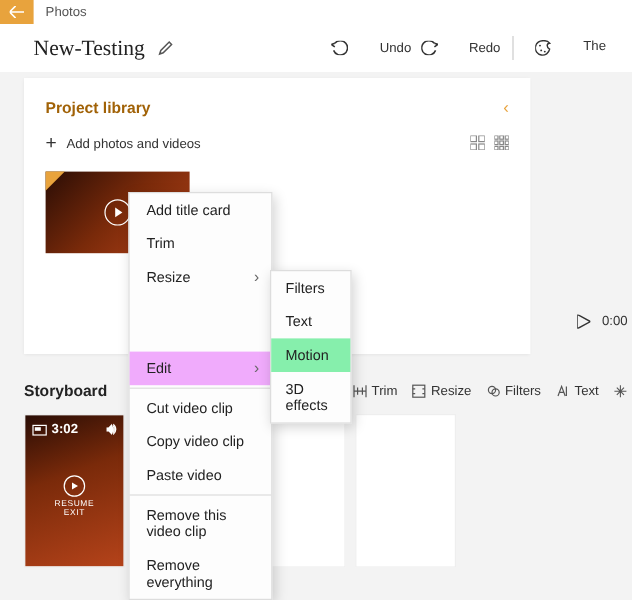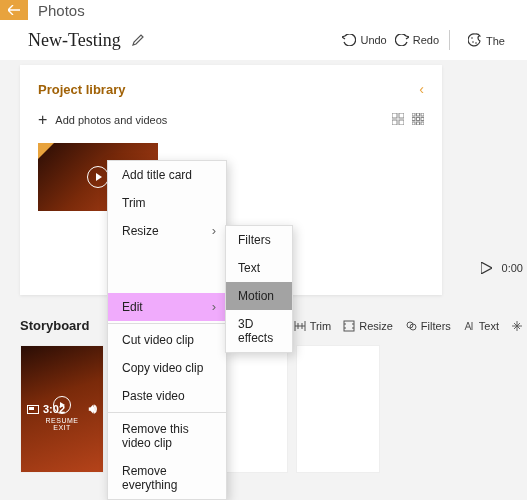--- a/index.html
+++ b/index.html
@@ -1,28 +1,28 @@
 <!DOCTYPE html>
 <html><head>
 <meta charset="utf-8">
 <style>
   * { box-sizing: border-box; margin: 0; padding: 0; font-family: "Segoe UI", Arial, sans-serif; }
   body { width: 527px; height: 500px; background: #f3f3f3; overflow: hidden; position: relative; color: #222; }
   
   
   .topbar { height: 20px; background: #fff; display: flex; align-items: center; }
   .back-btn { width: 28px; height: 20px; background: #e8a33d; display: flex; align-items: center; justify-content: center; color: #fff; }
-  .app-name { font-size: 15px; color: #555; padding-left: 10px; }
+  .app-name { font-size: 11px; color: #555; padding-left: 10px; }
   
   
   .header { height: 40px; background: #fff; display: flex; align-items: center; padding: 0 22px 0 28px; }
   .title { font-size: 18px; font-weight: 400; color: #222; font-family: Liberation Serif, serif; }
   .edit-title { margin-left: 10px; color: #555; }
   .header-spacer { flex: 1; }
-  .header-btn { display: flex; align-items: flex-end; margin-left: 8px; font-size: 11px; color: #333; }
+  .header-btn { display: flex; align-items: flex-start; margin-left: 8px; font-size: 11px; color: #333; gap: 22px; }
   .header-btn .ic { margin-right: 4px; }
   .vdiv { width: 1px; height: 20px; background: #ccc; margin: 0 10px; }
   
   
   .library-panel { position: absolute; left: 20px; top: 65px; width: 422px; height: 230px; background: #fff; box-shadow: 0 1px 3px rgba(0,0,0,0.08); padding: 16px 18px; }
   .lib-head { display: flex; align-items: center; }
   .lib-title { font-size: 13px; font-weight: 600; color: #a16207; flex: 1; }
   .lib-arrow { color: #e8a33d; font-size: 14px; }
   .add-row { display: flex; align-items: center; margin-top: 14px; font-size: 11px; color: #333; }
   .add-row .plus { font-size: 16px; margin-right: 8px; font-weight: 300; }
@@ -38,39 +38,39 @@
   
   
   .storyboard { position:absolute; left:20px; top:318px; right:0; }
   .story-head { display:flex; align-items:center; }
   .story-title { font-size:13px; font-weight:600; color:#222; }
   .story-tools { margin-left:auto; display:flex; gap:12px; align-items:center; }
   .stool { display:flex; align-items:center; font-size:11px; color:#333; }
   .stool .ic { margin-right:4px; font-size:12px; }
   .clips { display:flex; gap:8px; margin-top:12px; }
   .clip { width:84px; height:128px; background:#fff; border:1px solid #eee; position:relative; overflow:hidden; }
-  .clip.filled { background: linear-gradient(160deg,#2a0d05,#7a2a0a 40%,#b5431a); display:flex; flex-direction:column; align-items:center; justify-content:center; color:#fff; }
+  .clip.filled { background: linear-gradient(160deg,#2a0d05,#7a2a0a 40%,#b5431a); display:flex; flex-direction:column; align-items:center; justify-content:flex-start; color:#fff; }
   .clip.filled .mid { position:absolute; top:40%; left:0; right:0; display:flex; flex-direction:column; align-items:center; font-size:7px; letter-spacing:0.5px; }
   .clip.filled .mid .pc { width:18px; height:18px; border:1.5px solid #fff; border-radius:50%; display:flex; align-items:center; justify-content:center; margin-bottom:3px; }
   .clip.filled .mid .pc::after { content:""; width:0; height:0; border-top:3px solid transparent; border-bottom:3px solid transparent; border-left:5px solid #fff; margin-left:1px;}
   .clip-footer { width:100%; display:flex; align-items:center; justify-content:space-between; padding:4px 6px; font-size:11px; font-weight:600; }
   .clip-footer .d-ic { width:12px; height:9px; border:1.3px solid #fff; position:relative; }
   .clip-footer .d-ic::after { content:""; position:absolute; left:1px; top:1px; width:5px; height:3px; background:#fff; }
   .clip-footer .snd { font-size:13px; }
   
   
   .ctx { position:absolute; background:#fdfdfd; border:1px solid #ddd; box-shadow:2px 3px 10px rgba(0,0,0,0.18); font-size:12px; color:#222; z-index:10; }
   .ctx .item { padding:7px 14px; display:flex; align-items:flex-end; position:relative; }
   .ctx .item.sub::after { content:"›"; position:absolute; right:10px; color:#666; font-size:13px; }
   .ctx .item.hi { background:#f0abfc;margin-top:48px; }
   .ctx .sep { height:1px; background:#ddd; margin:2px 0; }
   .ctx1 { left:107px; top:160px; width:120px; }
   .ctx2 { left:225px; top:225px; width:68px; }
   .ctx2 .item { padding:7px 12px; }
-  .ctx2 .item.hov { background:#a3a3a3; }
+  .ctx2 .item.hov { background:#86efac; }
   
   .ic svg { display:block; }
 </style>
 </head>
 <body>
 
 <div class="topbar">
   <div class="back-btn">
     <span class="ic">
         <svg width="12" height="10" viewBox="0 0 12 10">

